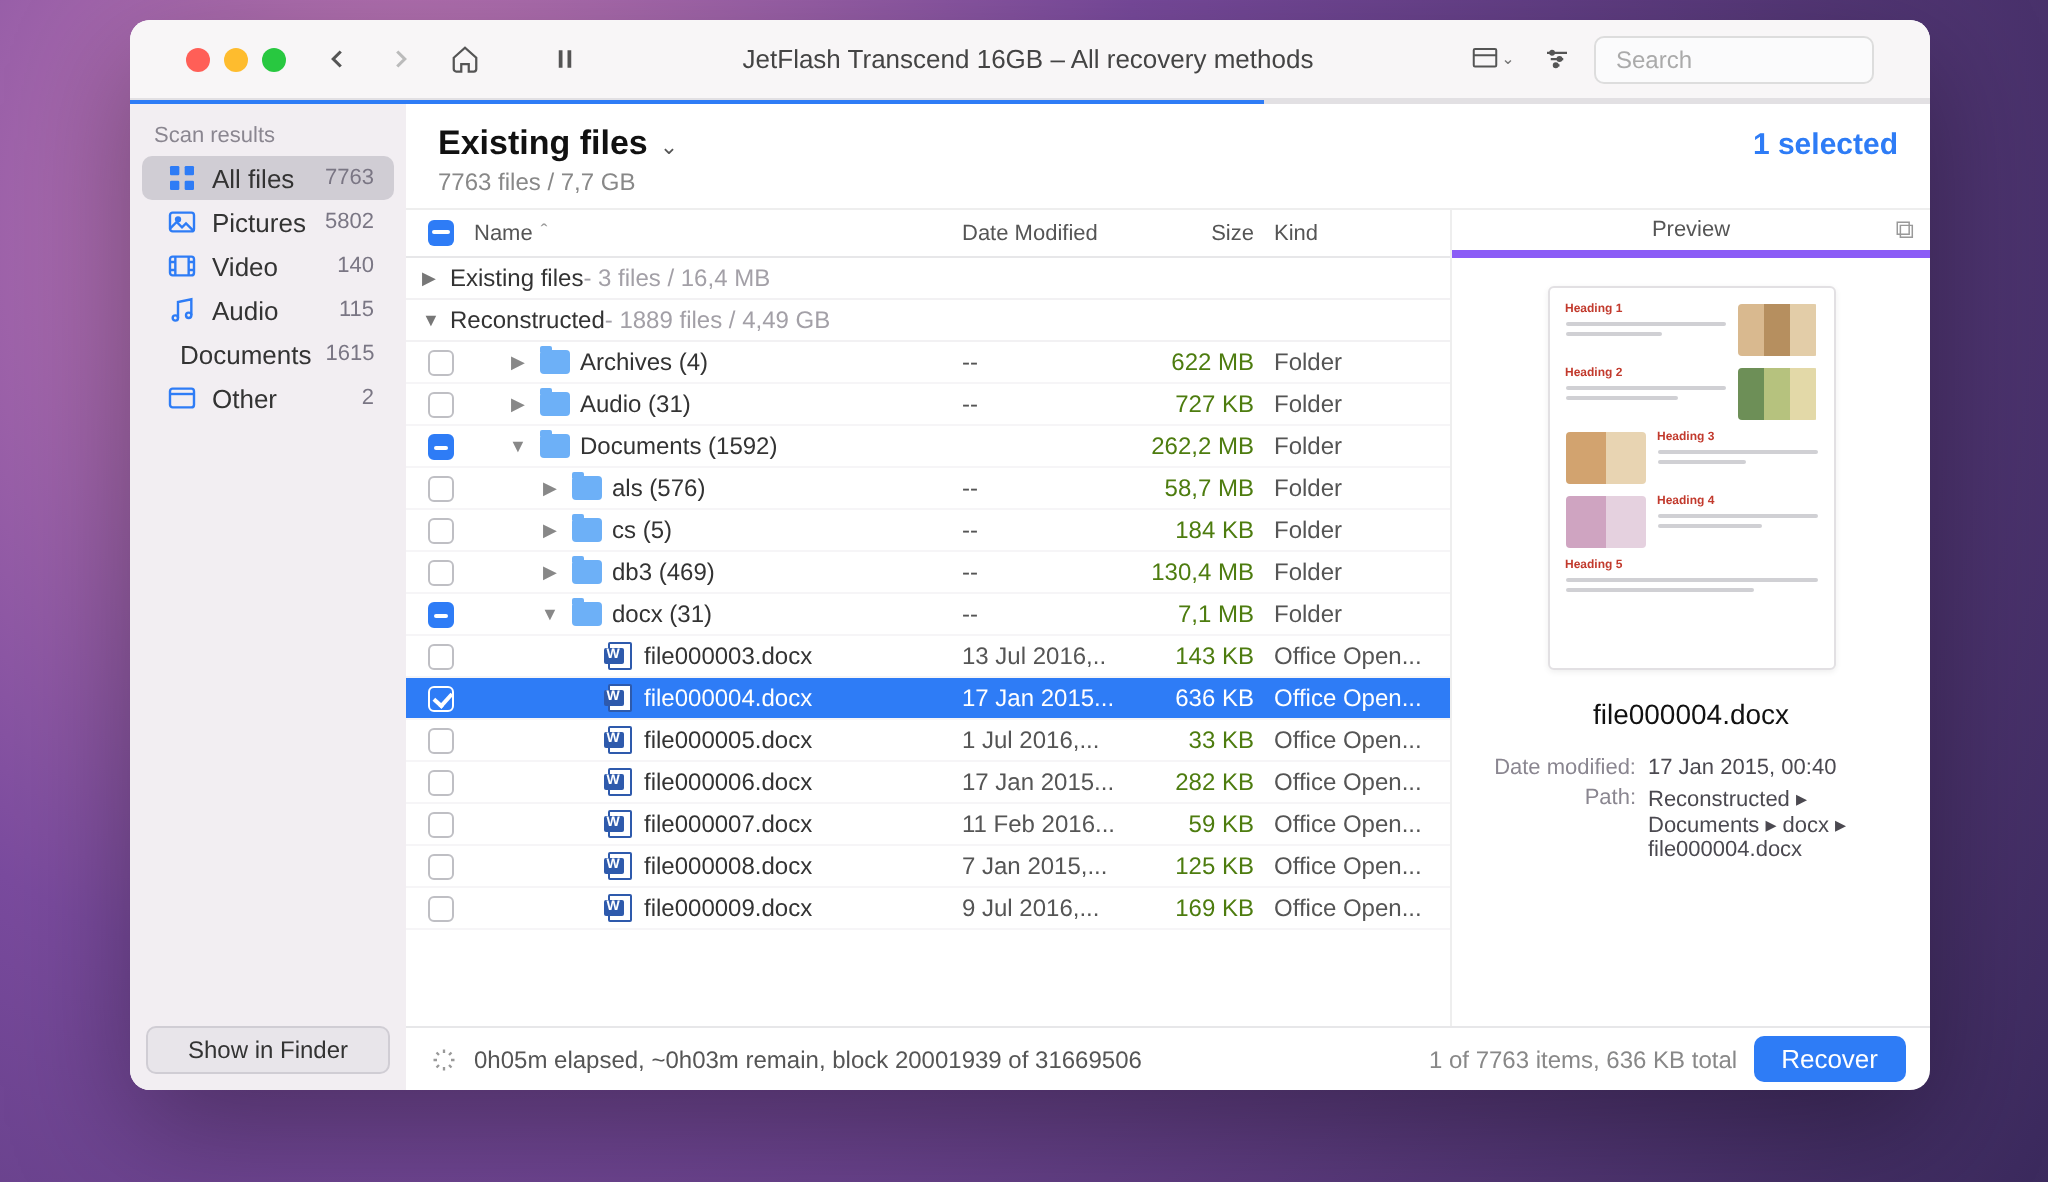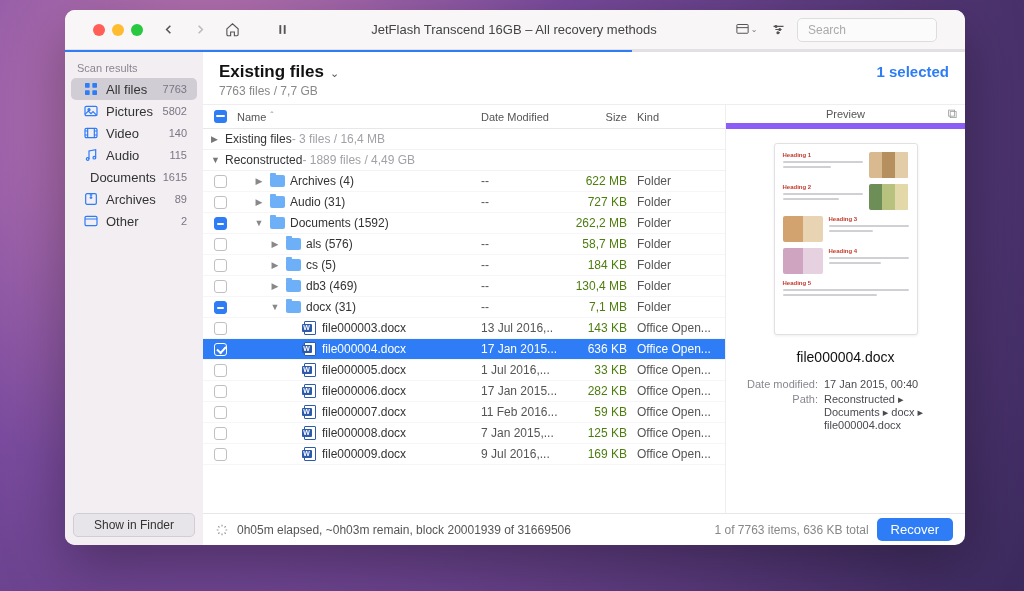--- a/index.html
+++ b/index.html
@@ -66,21 +66,21 @@
 .folder-ic::before{content:"";position:absolute;left:0;top:-2px;width:6px;height:3px;background:#6db0f7;border-radius:1px 1px 0 0}
 .doc-ic{width:12px;height:14px;background:#fff;border:1px solid #2e5aac;border-radius:1px;position:relative}
 .doc-ic::before{content:"W";position:absolute;left:-3px;top:2px;width:10px;height:8px;background:#2e5aac;color:#fff;font-size:7px;line-height:8px;text-align:center;font-weight:700;border-radius:1px}
 .row .c-date{color:#555}
 .row .c-size{color:#4d7c0f}
 .row .c-kind{color:#555;white-space:nowrap;overflow:hidden;text-overflow:ellipsis}
 .row.selected{background:#2e7cf6;color:#fff}
 .row.selected .c-date,.row.selected .c-size,.row.selected .c-kind{color:#fff}
 .row.selected .c-chk input{border-color:#fff}.ind1{padding-left:16px}.ind2{padding-left:32px}.ind3{padding-left:48px}
 .preview{width:240px;border-left:1px solid #eee;border-top:1px solid #eee;display:flex;flex-direction:column}
-.pv-h{height:24px;display:flex;align-items:center;justify-content:center;font-size:11px;color:#555;border-bottom:6px solid #8b5cf6;position:relative}
+.pv-h{height:24px;display:flex;align-items:center;justify-content:center;font-size:11px;color:#555;border-bottom:4px solid #8b5cf6;position:relative}
 .pv-h .exp{position:absolute;right:8px;color:#999;font-size:13px}
 .pv-body{flex:1;display:flex;flex-direction:column;align-items:center;padding:14px 12px 6px;overflow:hidden}
 .thumb{width:144px;height:192px;background:#fff;border:1px solid #e2e0e3;border-radius:3px;box-shadow:0 1px 3px rgba(0,0,0,.07);padding:8px;display:flex;flex-direction:column;gap:6px}
 .th-row{display:flex;gap:6px}
 .th-text{flex:1;display:flex;flex-direction:column;gap:3px}
 .th-h{font-size:6px;color:#c23a2d;font-weight:700}
 .th-l{height:2px;background:#d0d0d4;border-radius:1px}
 .th-img{width:40px;height:26px;border-radius:2px;overflow:hidden;display:flex}
 .th-img span{flex:1}
 .pv-name{margin-top:14px;font-size:14px;color:#111}
@@ -208,30 +208,20 @@
                 <path d="M7 3h8l4 4v14H7z"></path>
                 <path d="M15 3v4h4"></path>
               </svg>
             </span>
             <span class="lbl">Documents</span>
             <span class="cnt">1615</span>
           </div>
           <div class="sb-item">
             <span class="ic">
               <svg viewBox="0 0 24 24" fill="none" stroke="currentColor" stroke-width="1.8">
-                <rect x="4" y="4" width="16" height="16" rx="2"></rect>
-                <path d="M12 4v8M10 6h4M10 10h4"></path>
-              </svg>
-            </span>
-            <span class="lbl">Archives</span>
-            <span class="cnt">89</span>
-          </div>
-          <div class="sb-item">
-            <span class="ic">
-              <svg viewBox="0 0 24 24" fill="none" stroke="currentColor" stroke-width="1.8">
                 <rect x="3" y="5" width="18" height="14" rx="2"></rect>
                 <path d="M3 9h18"></path>
               </svg>
             </span>
             <span class="lbl">Other</span>
             <span class="cnt">2</span>
           </div>
         </div>
       <div class="sb-foot">
         <div class="sb-btn">Show in Finder</div>

